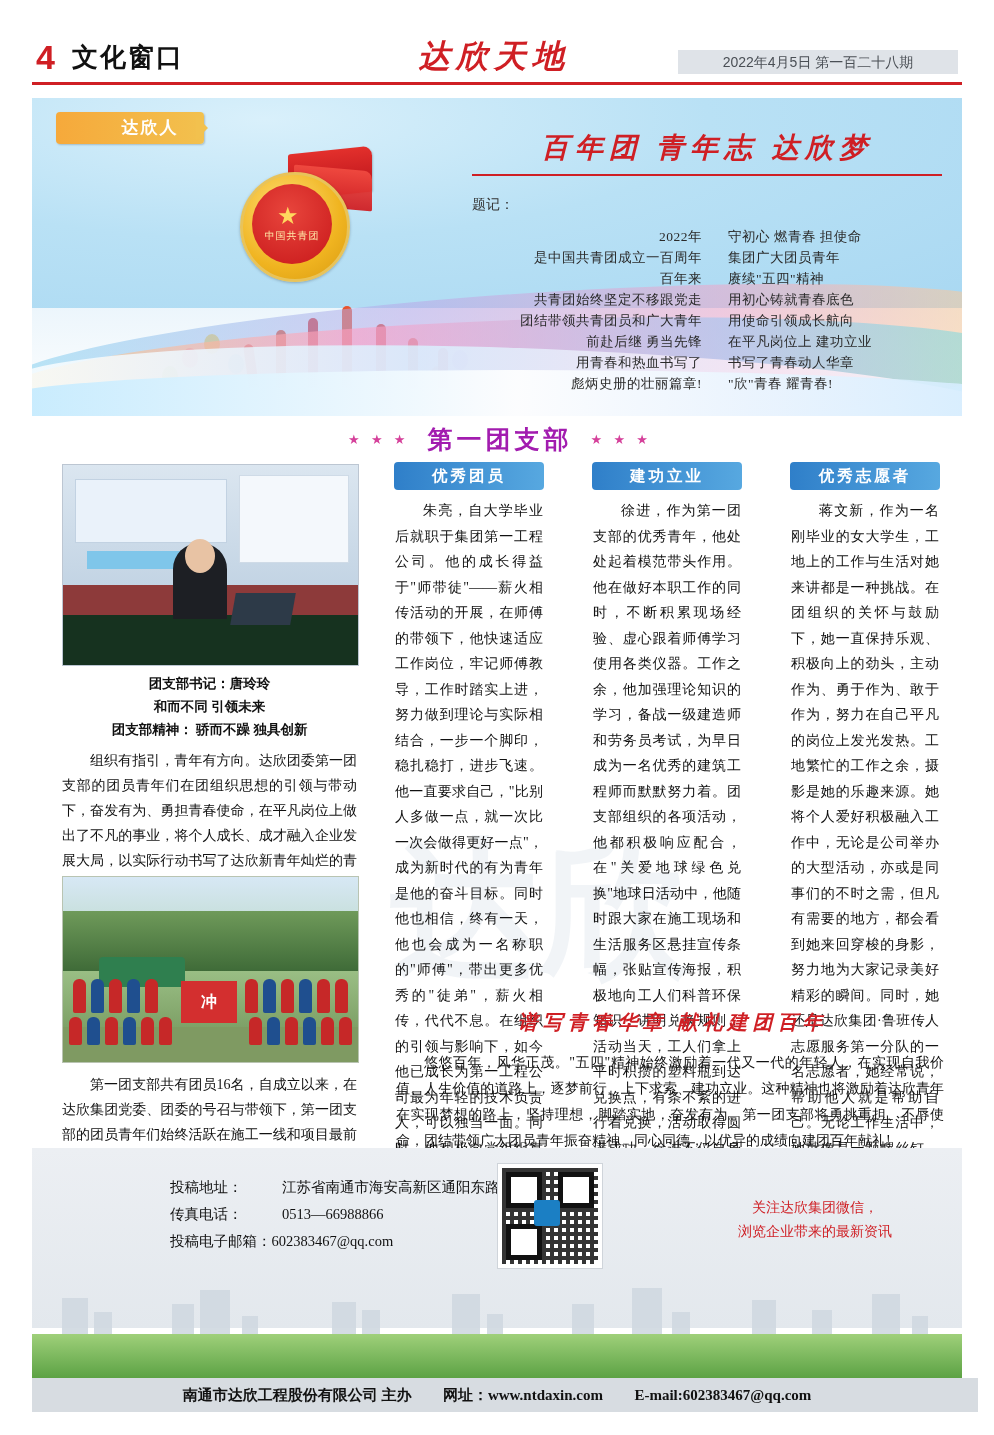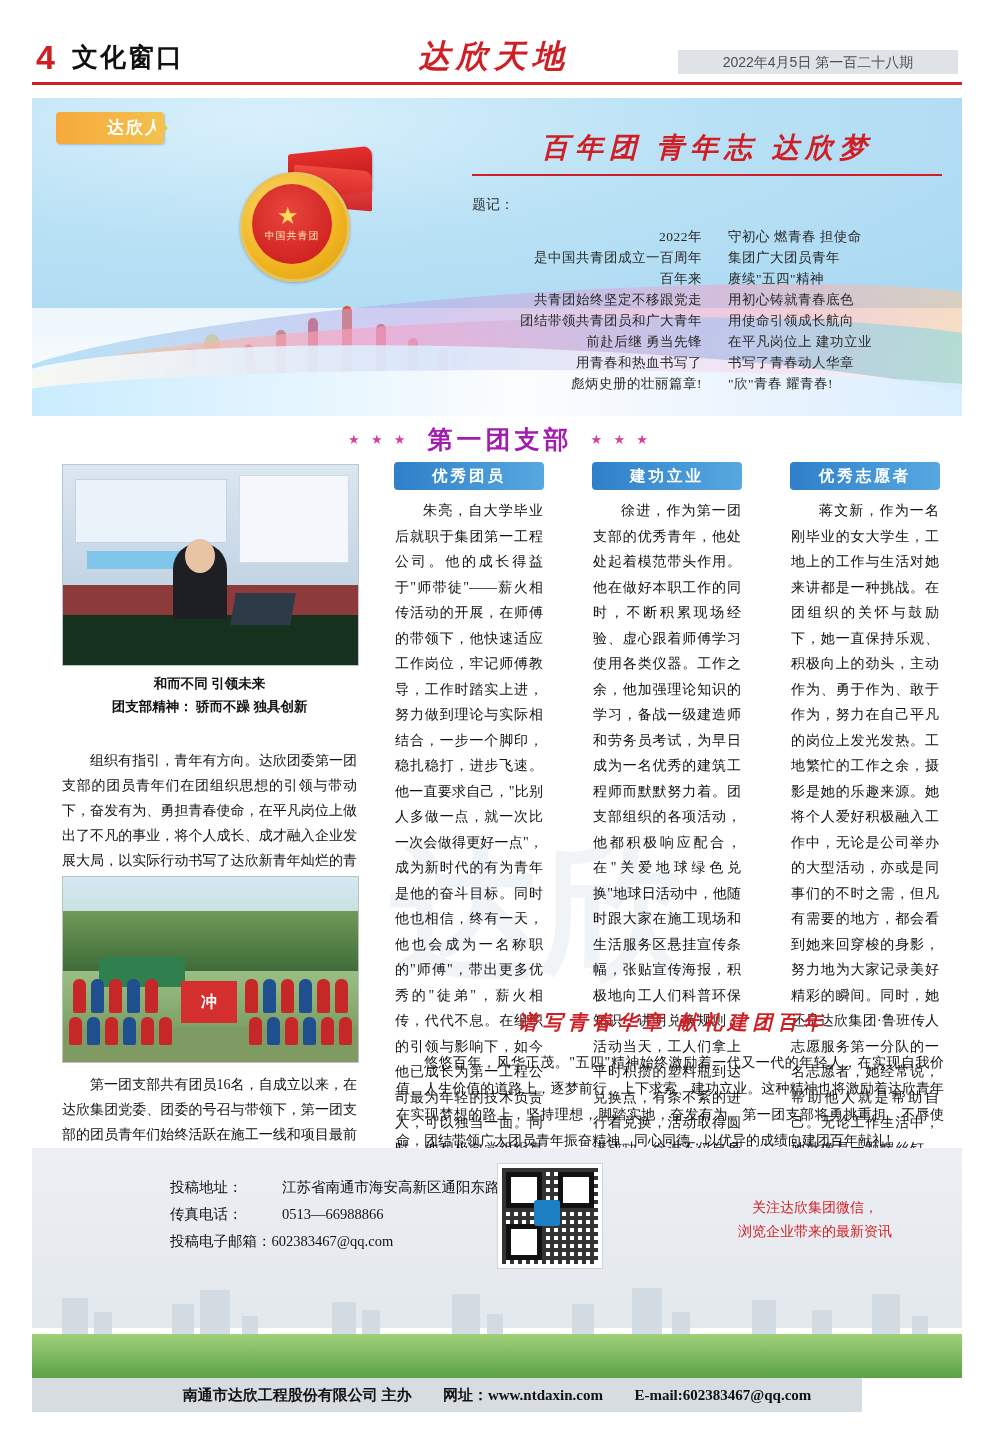--- a/index.html
+++ b/index.html
@@ -32,22 +32,22 @@
         background:linear-gradient(180deg,#cfeaf8 0%,#bfe2f6 35%,#e9f4fb 60%,#ffffff 100%);}
   .hero-sky{position:absolute;left:0;top:0;width:930px;height:210px;
             background:radial-gradient(ellipse at 25% 10%,#d9f0fb 0%,#b9e1f5 45%,#a9d8f2 100%);}
   .hero-wave{position:absolute;left:-40px;width:1050px;height:150px;border-radius:50%/60px;}
   .w1{top:196px;background:linear-gradient(90deg,#7fd4f0,#b8a8e8 40%,#f0a6c8 70%,#ffd48a);opacity:.55;transform:rotate(-4deg);}
   .w2{top:222px;background:linear-gradient(90deg,#ffd36e,#ff9ec4 35%,#9ec5f2 70%,#7fe0d6);opacity:.6;transform:rotate(-2deg);}
   .w3{top:250px;background:linear-gradient(90deg,#ffffff,#d8f0ff 40%,#ffe9f4 75%,#ffffff);opacity:.85;transform:rotate(2deg);}
   .w4{top:272px;height:70px;border-radius:50%/30px;background:linear-gradient(90deg,#bfe9ff,#ffffff 50%,#cfeaff);opacity:.9;transform:none;}
   .hero-badge{position:absolute;left:24px;top:14px;width:108px;height:32px;
               background:linear-gradient(90deg,#f6a93b,#f2c14e);border-radius:4px;
-              color:#ffffff;font-size:17px;line-height:32px;text-align:right;
-              font-weight:bold;letter-spacing:2px;box-shadow:1px 1px 2px rgba(0,0,0,.2);}
+              color:#ffffff;font-size:17px;line-height:32px;text-align:center;
+              font-weight:bold;letter-spacing:2px;box-shadow:1px 1px 2px rgba(0,0,0,.2);padding-left:40px;}
   .hero-badge:after{content:"";position:absolute;right:-16px;top:4px;border:12px solid transparent;
                     border-left-color:#f2c14e;}
   .emblem{position:absolute;left:200px;top:48px;width:140px;height:132px;}
   .emblem .disc{position:absolute;left:8px;top:26px;width:104px;height:104px;border-radius:50%;
        background:radial-gradient(circle at 40% 35%,#ffe07a,#f0b420 60%,#d89a10 100%);
        border:3px solid #e8c35a;box-shadow:0 1px 3px rgba(0,0,0,.25);}
   .emblem .disc-in{position:absolute;left:20px;top:38px;width:80px;height:80px;border-radius:50%;
        background:radial-gradient(circle at 45% 35%,#e8453c,#c8181a);}
   .emblem .star{position:absolute;left:45px;top:58px;color:#ffd95e;font-size:24px;line-height:24px;}
   .emblem .disc-txt{position:absolute;left:21px;top:84px;width:78px;text-align:center;
@@ -148,21 +148,21 @@
   .wechat-note{position:absolute;left:700px;top:1196px;width:230px;text-align:center;
                color:#cf1f24;font-size:14px;line-height:24px;}
 
   
   .city{position:absolute;left:32px;top:1286px;width:930px;height:92px;overflow:hidden;}
   .city-green{position:absolute;left:0;bottom:0;width:930px;height:44px;
               background:linear-gradient(180deg,#9fd07a,#5ca244);}
   .bld{position:absolute;bottom:40px;background:#cfd8e0;opacity:.9;}
 
   
-  .footbar{position:absolute;left:32px;top:1378px;width:830px;height:34px;background:#d7dce1;}
+  .footbar{position:absolute;left:32px;top:1378px;width:930px;height:34px;background:#d7dce1;padding-left:16px;}
   .footbar .txt{position:absolute;left:0;top:0;width:930px;text-align:center;
                 font-size:15px;line-height:34px;color:#111;font-weight:bold;}
   .watermark{position:absolute;left:330px;top:760px;width:420px;height:300px;
              color:rgba(120,150,180,.10);font-size:150px;line-height:300px;text-align:center;
              font-weight:bold;pointer-events:none;}
 </style>
 </head>
 <body>
 
 <div class="page">
@@ -248,20 +248,21 @@
     <div class="p1-board"></div>
     <div class="p1-board2"></div>
     <div class="p1-arrow"></div>
     <div class="p1-floor"></div>
     <div class="p1-desk"></div>
     <div class="p1-person"></div>
     <div class="p1-face"></div>
     <div class="p1-laptop"></div>
   </div>
   <div class="cap1">
+    <div>团支部书记：唐玲玲</div>
     <div>和而不同   引领未来</div>
     <div>团支部精神：  骄而不躁   独具创新</div>
   </div>
 
   <div class="para left-p1">组织有指引，青年有方向。达欣团委第一团支部的团员青年们在团组织思想的引领与带动下，奋发有为、勇担青春使命，在平凡岗位上做出了不凡的事业，将个人成长、成才融入企业发展大局，以实际行动书写了达欣新青年灿烂的青春新篇章。</div>
 
   <div class="photo2">
     <div class="p2-sky"></div>
     <div class="p2-trees"></div>
     <div class="p2-pipe"></div>

